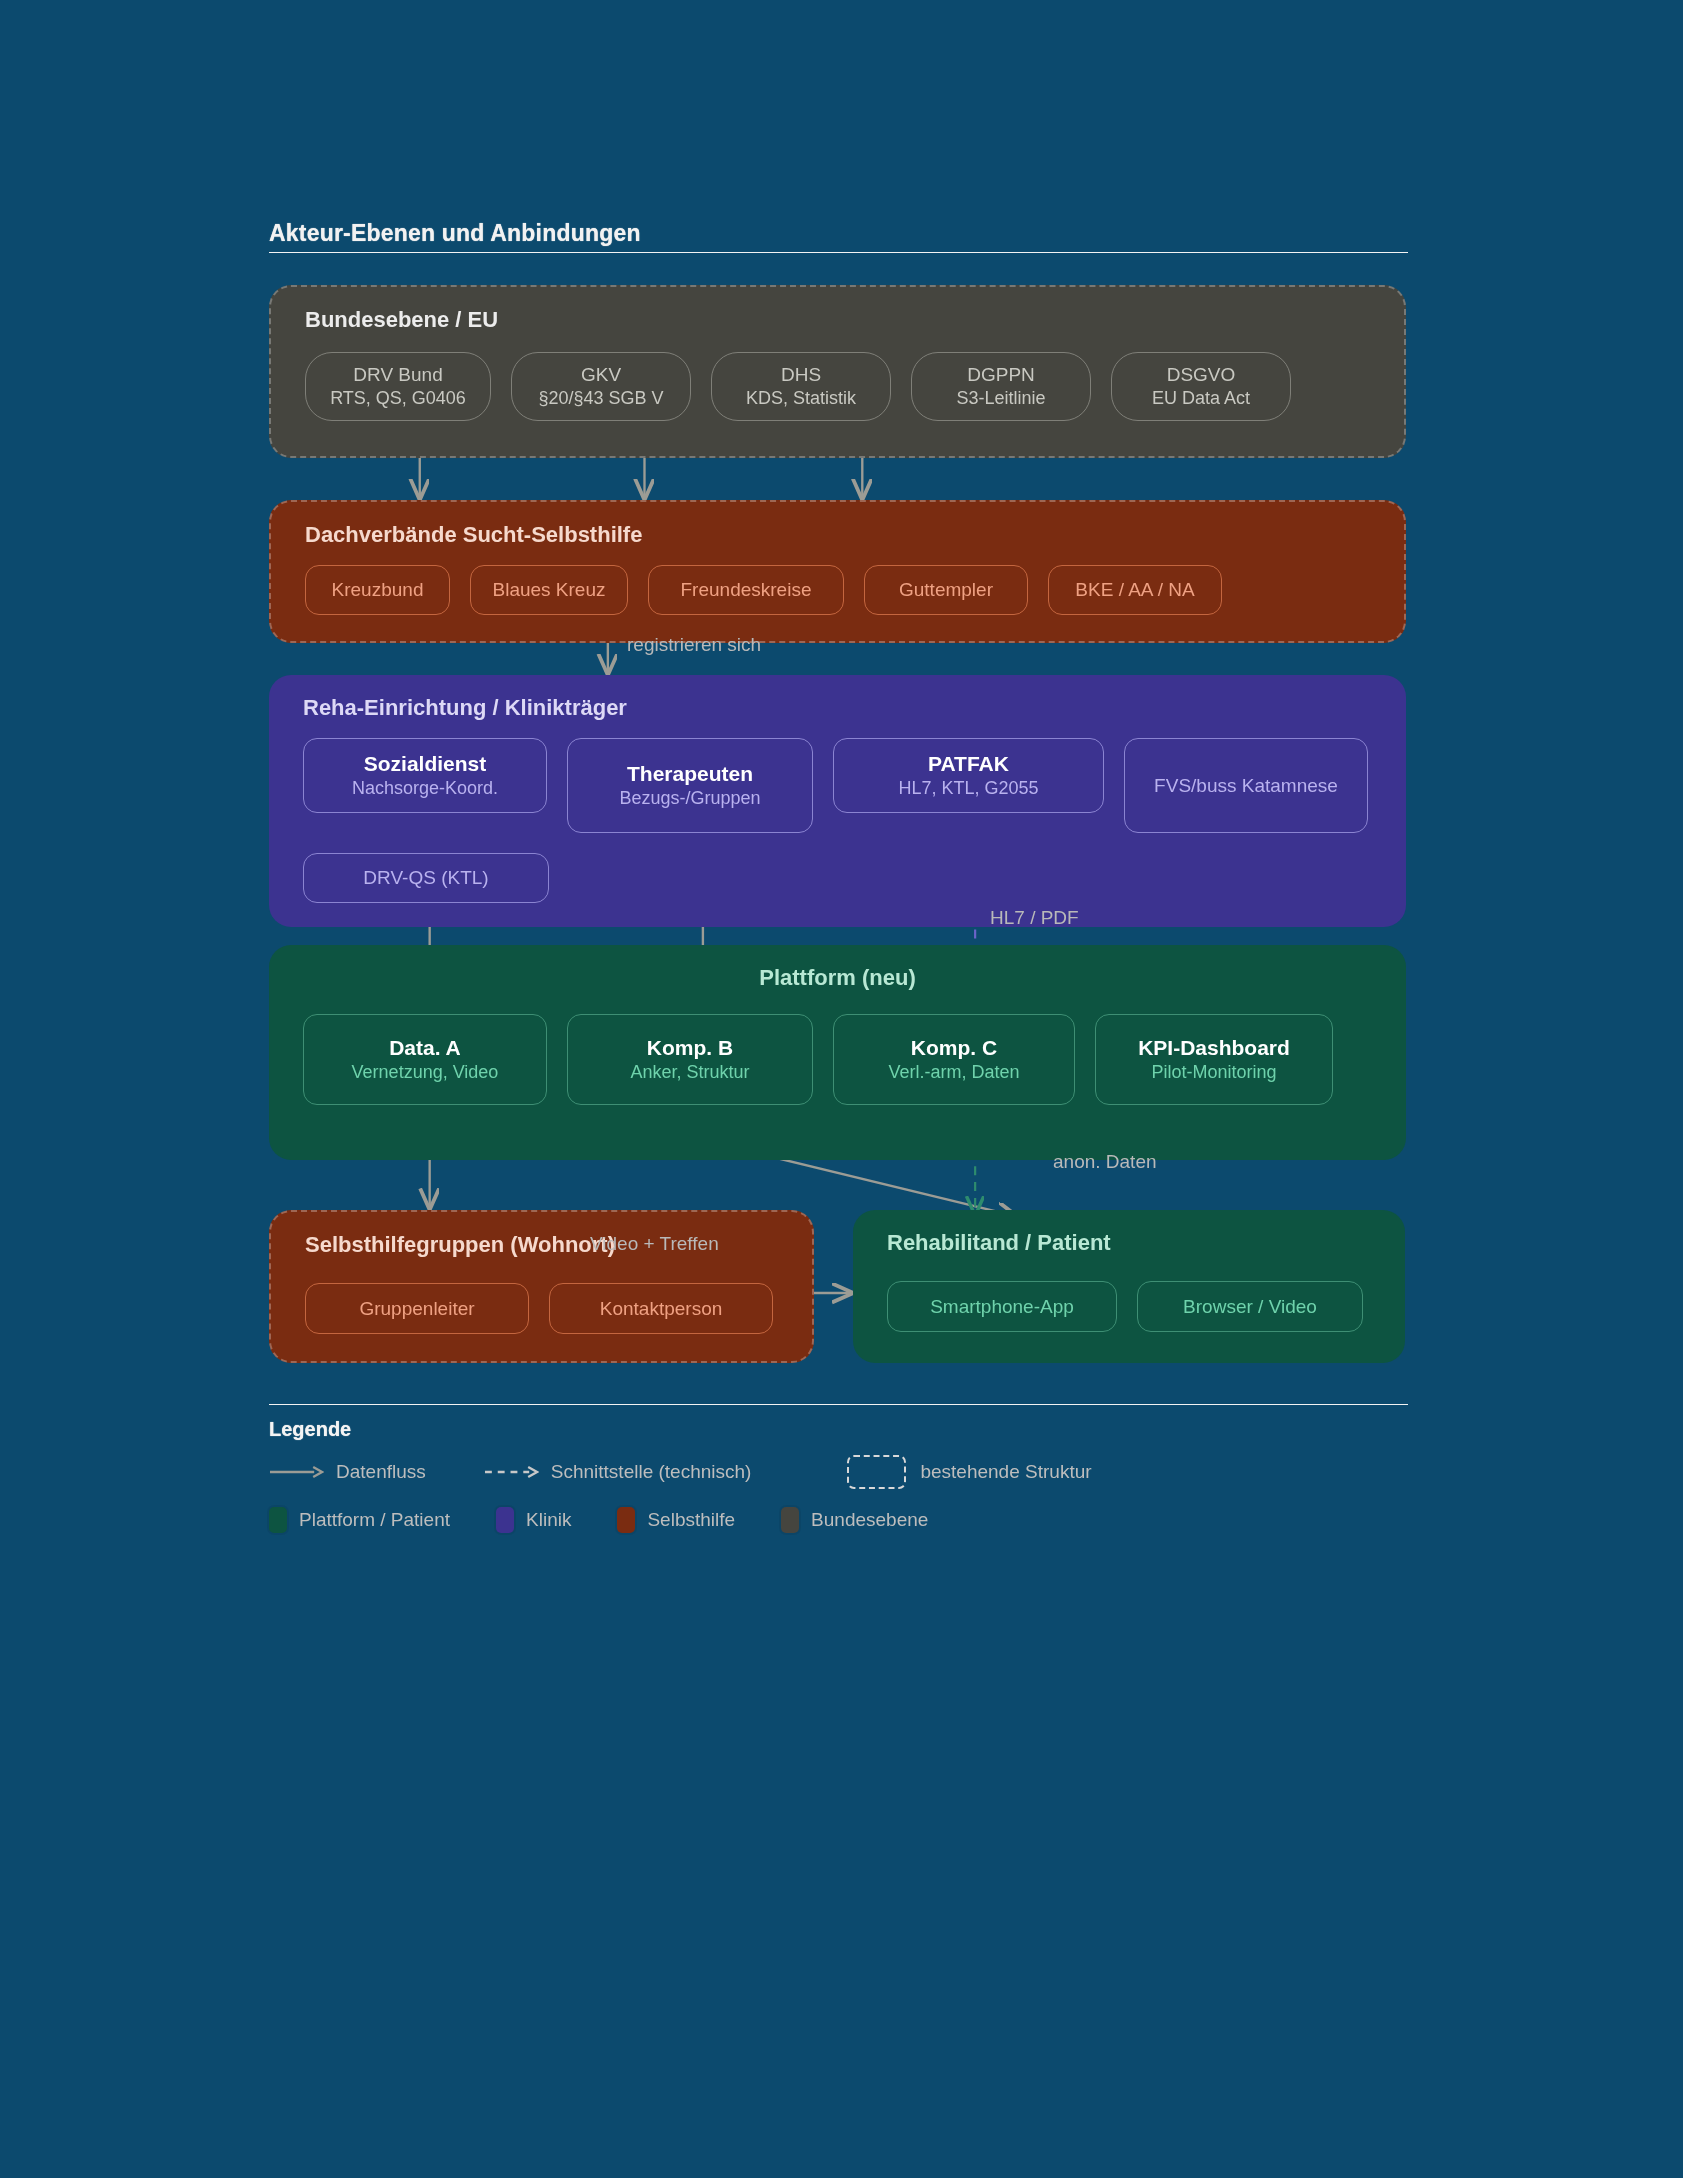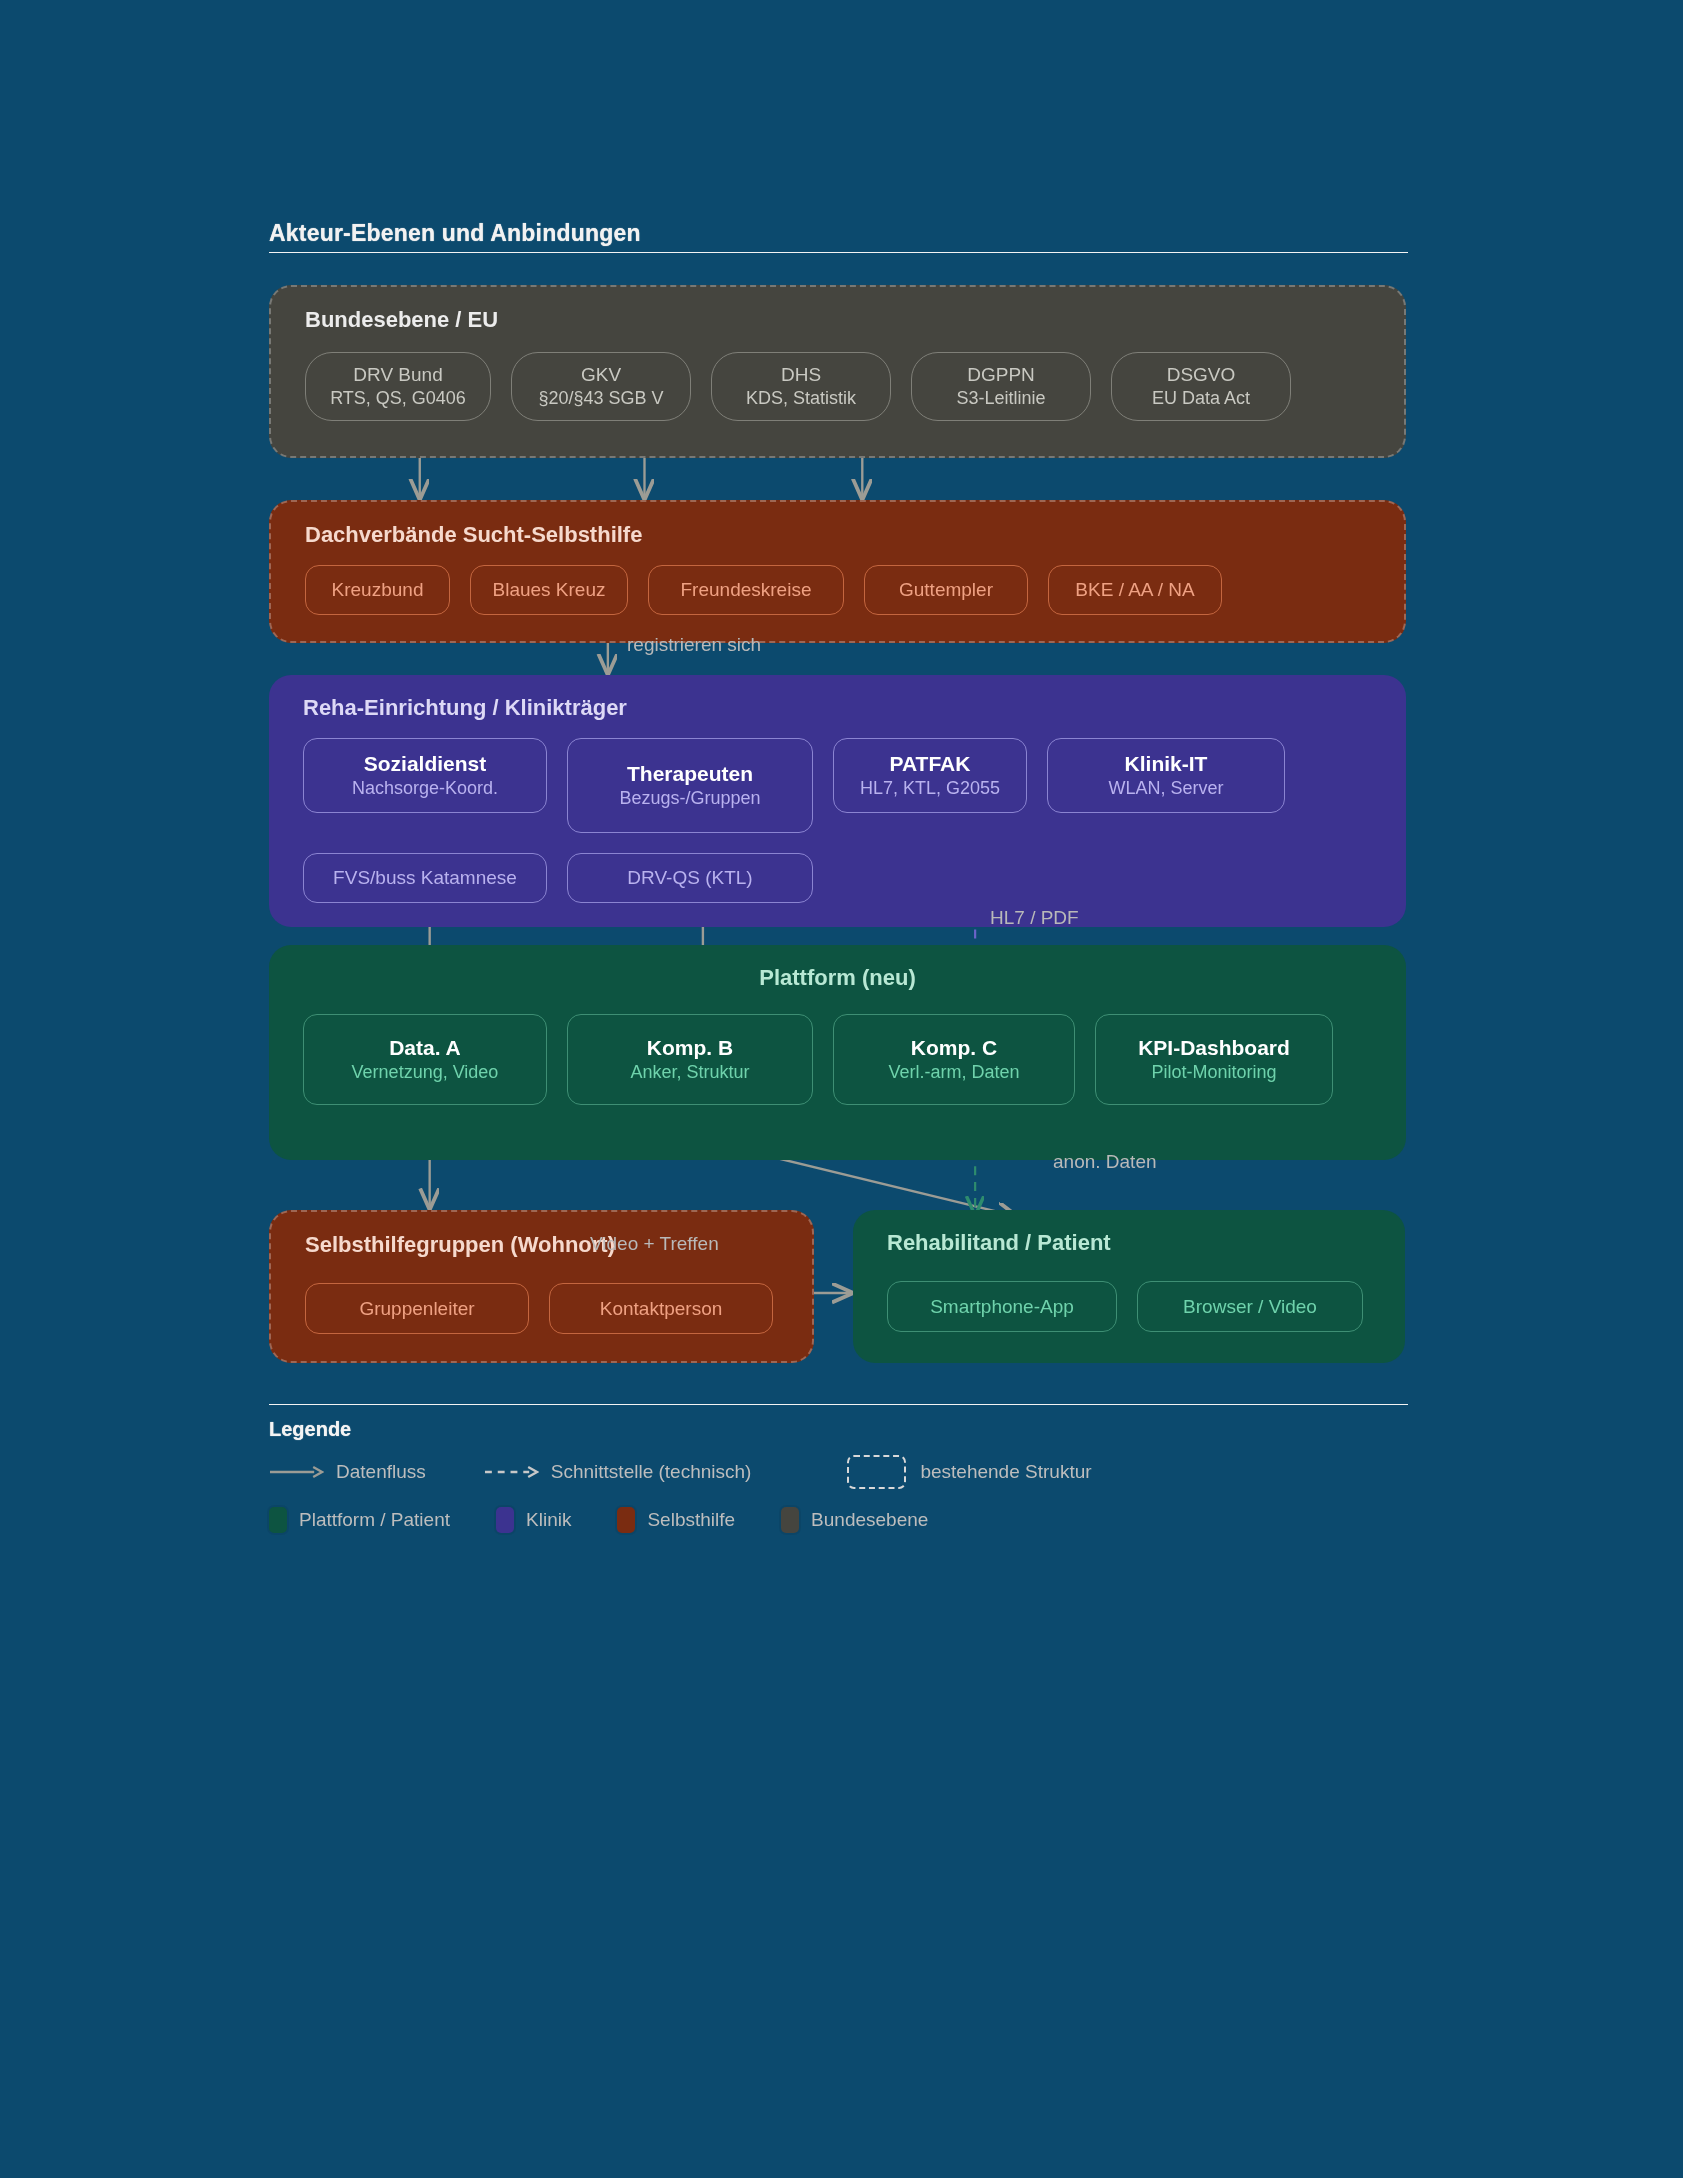--- a/index.html
+++ b/index.html
@@ -215,27 +215,23 @@
     <div class="band-title">Reha-Einrichtung / Klinikträger</div>
     <div class="chips" style="top:63px;">
       <div class="chip strong" style="width:244px;height:75px;">
         <span class="t1">Sozialdienst</span>
         <span class="t2">Nachsorge-Koord.</span>
       </div>
       <div class="chip strong" style="width:246px;height:95px;">
         <span class="t1">Therapeuten</span>
         <span class="t2">Bezugs-/Gruppen</span>
       </div>
-      <div class="chip strong" style="width:194px;height:75px;">
+      <div class="chip strong" style="width:271px;height:75px;">
         <span class="t1">PATFAK</span>
         <span class="t2">HL7, KTL, G2055</span>
-      </div>
-      <div class="chip strong" style="width:238px;height:75px;">
-        <span class="t1">Klinik-IT</span>
-        <span class="t2">WLAN, Server</span>
       </div>
       <div class="chip" style="width:244px;min-height:50px;">
         <span class="t1">FVS/buss Katamnese</span>
       </div>
       <div class="chip" style="width:246px;min-height:50px;">
         <span class="t1">DRV-QS (KTL)</span>
       </div>
     </div>
   </div>
 

